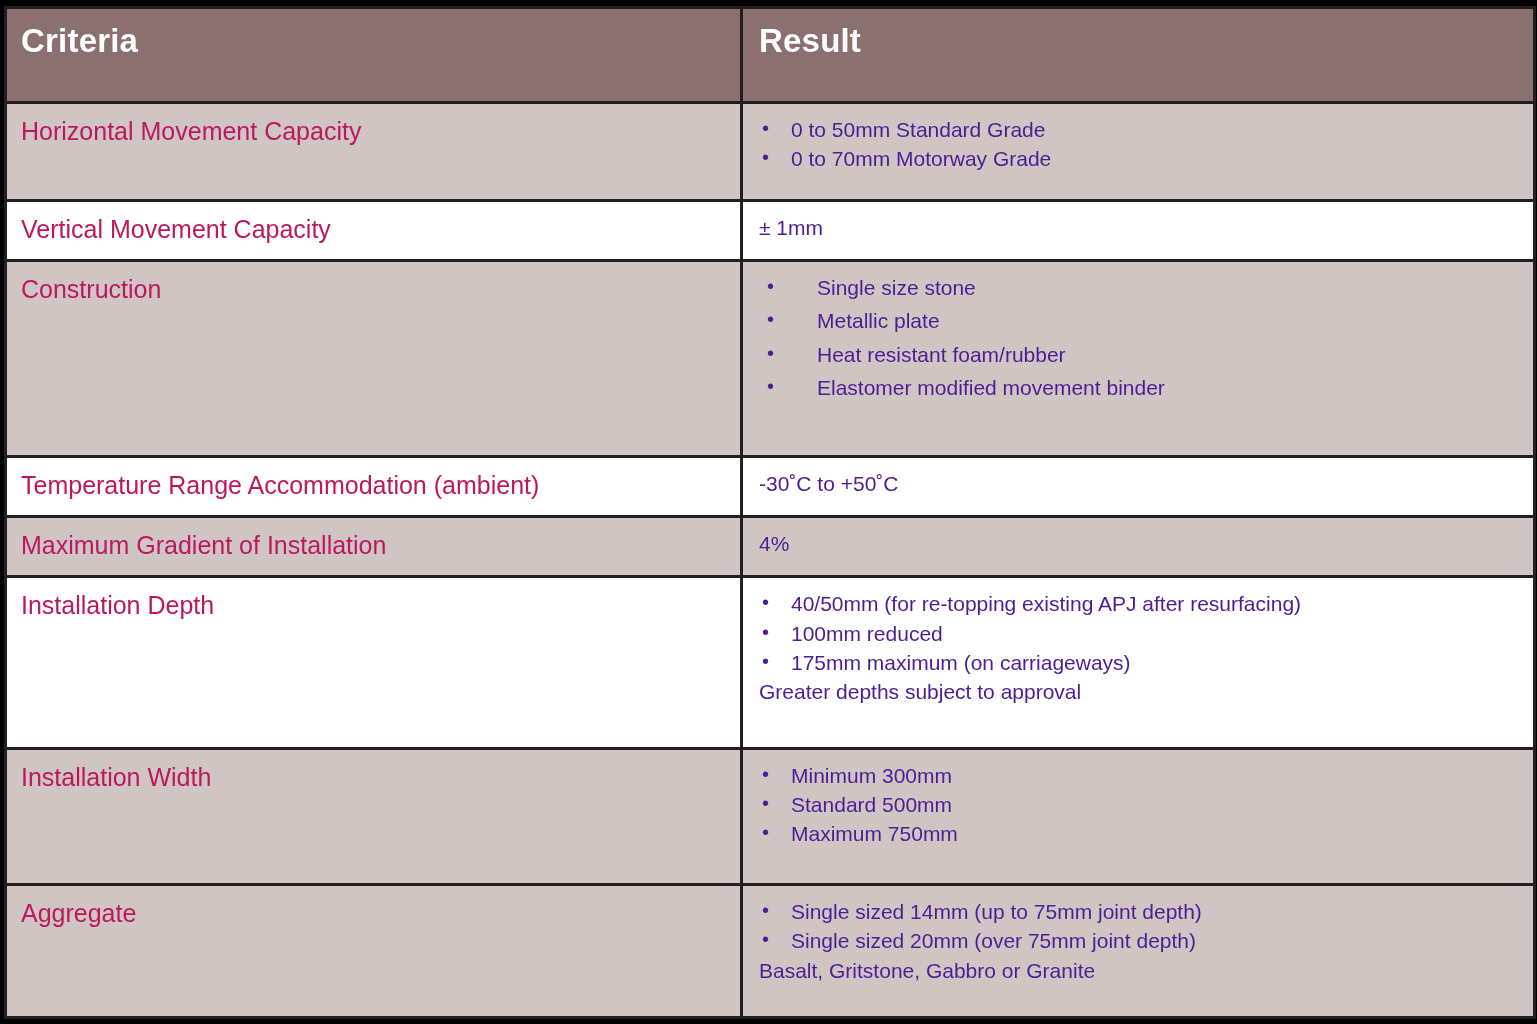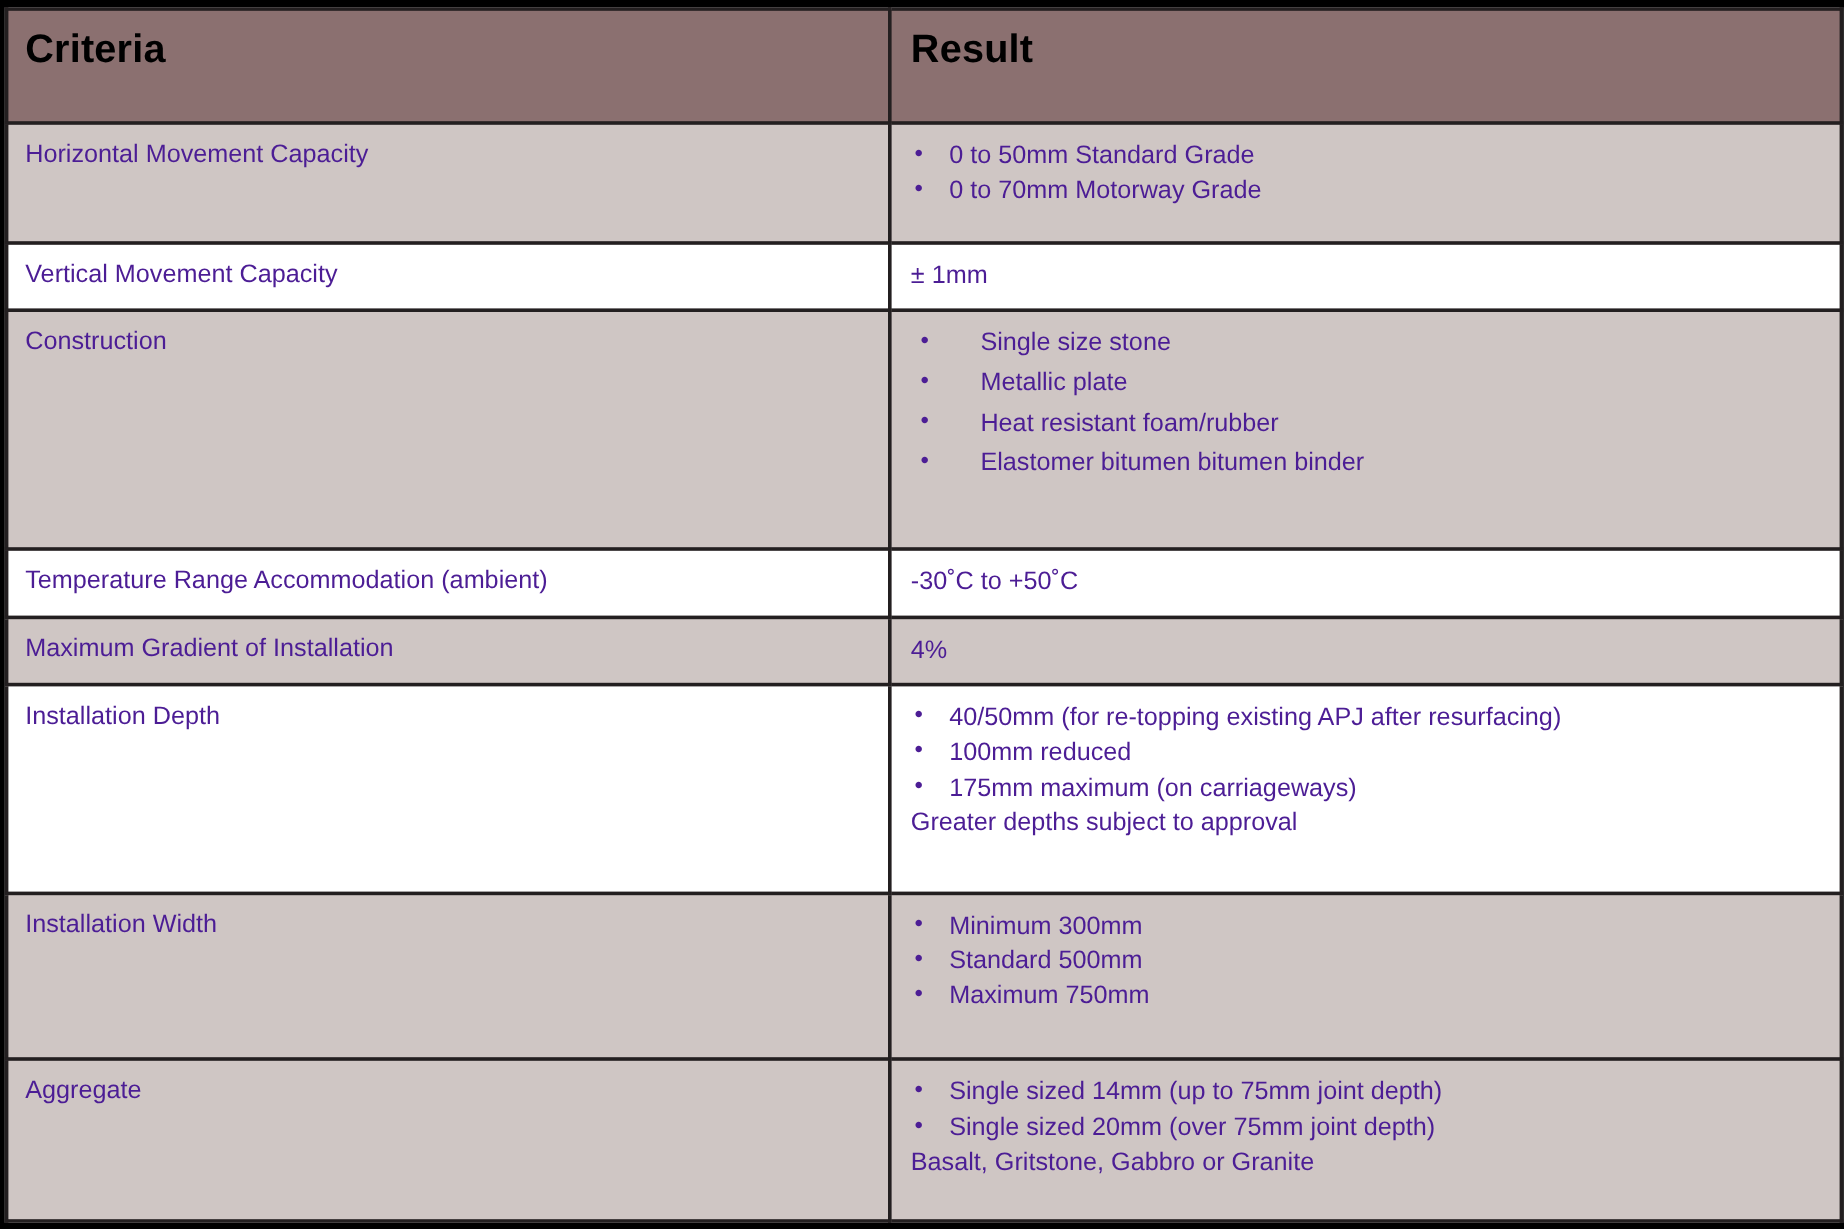--- a/index.html
+++ b/index.html
@@ -45,21 +45,21 @@
   }
 
   
   thead th {
     background: #8b7070;
     height: 95px;
     text-align: left;
     vertical-align: top;
   }
   .hdr-text {
-    color: #000000;
+    color: #ffffff;
     font-size: 33px;
     font-weight: bold;
     line-height: 1;
     padding: 15px 0 0 14px;
     letter-spacing: 0.2px;
   }
   thead th.result-col .hdr-text {
     padding-left: 16px;
   }
 
@@ -68,22 +68,22 @@
   tbody tr.plain  td { background: #ffffff; }
 
   td.criteria-cell {
     padding: 13px 10px 0 14px;
   }
   td.result-cell {
     padding: 13px 10px 0 16px;
   }
 
   .criteria-text {
-    font-size: 21px;
-    color: #4c1d95;
+    font-size: 25px;
+    color: #be185d;
     line-height: 1.18;
   }
 
   .result-body {
     font-size: 21px;
     color: #4c1d95;
     line-height: 1.22;
   }
 
   ul.bullets {
@@ -170,21 +170,21 @@
         <tr class="shaded">
           <td class="criteria-cell">
             <div class="criteria-text">Construction</div>
           </td>
           <td class="result-cell">
             <div class="result-body">
               <ul class="bullets wide-indent">
                 <li>Single size stone</li>
                 <li>Metallic plate</li>
                 <li>Heat resistant foam/rubber</li>
-                <li>Elastomer bitumen bitumen binder</li>
+                <li>Elastomer modified movement binder</li>
               </ul>
             </div>
           </td>
         </tr>
         <tr class="plain">
           <td class="criteria-cell">
             <div class="criteria-text">Temperature Range Accommodation (ambient)</div>
           </td>
           <td class="result-cell">
             <div class="result-body">

